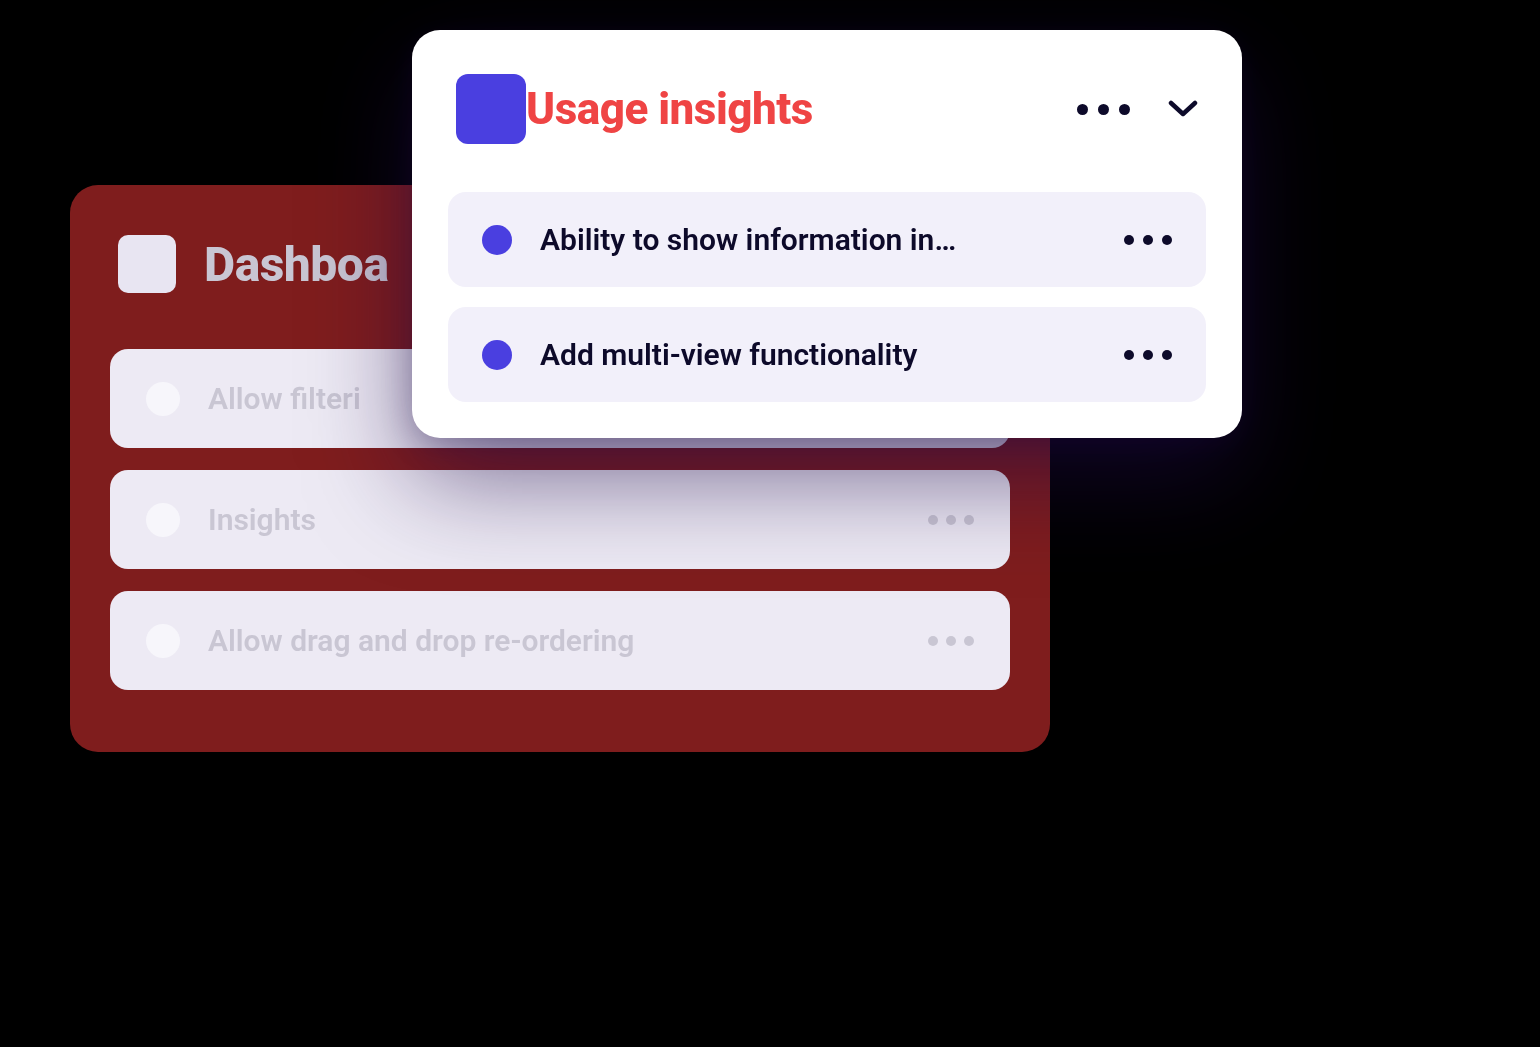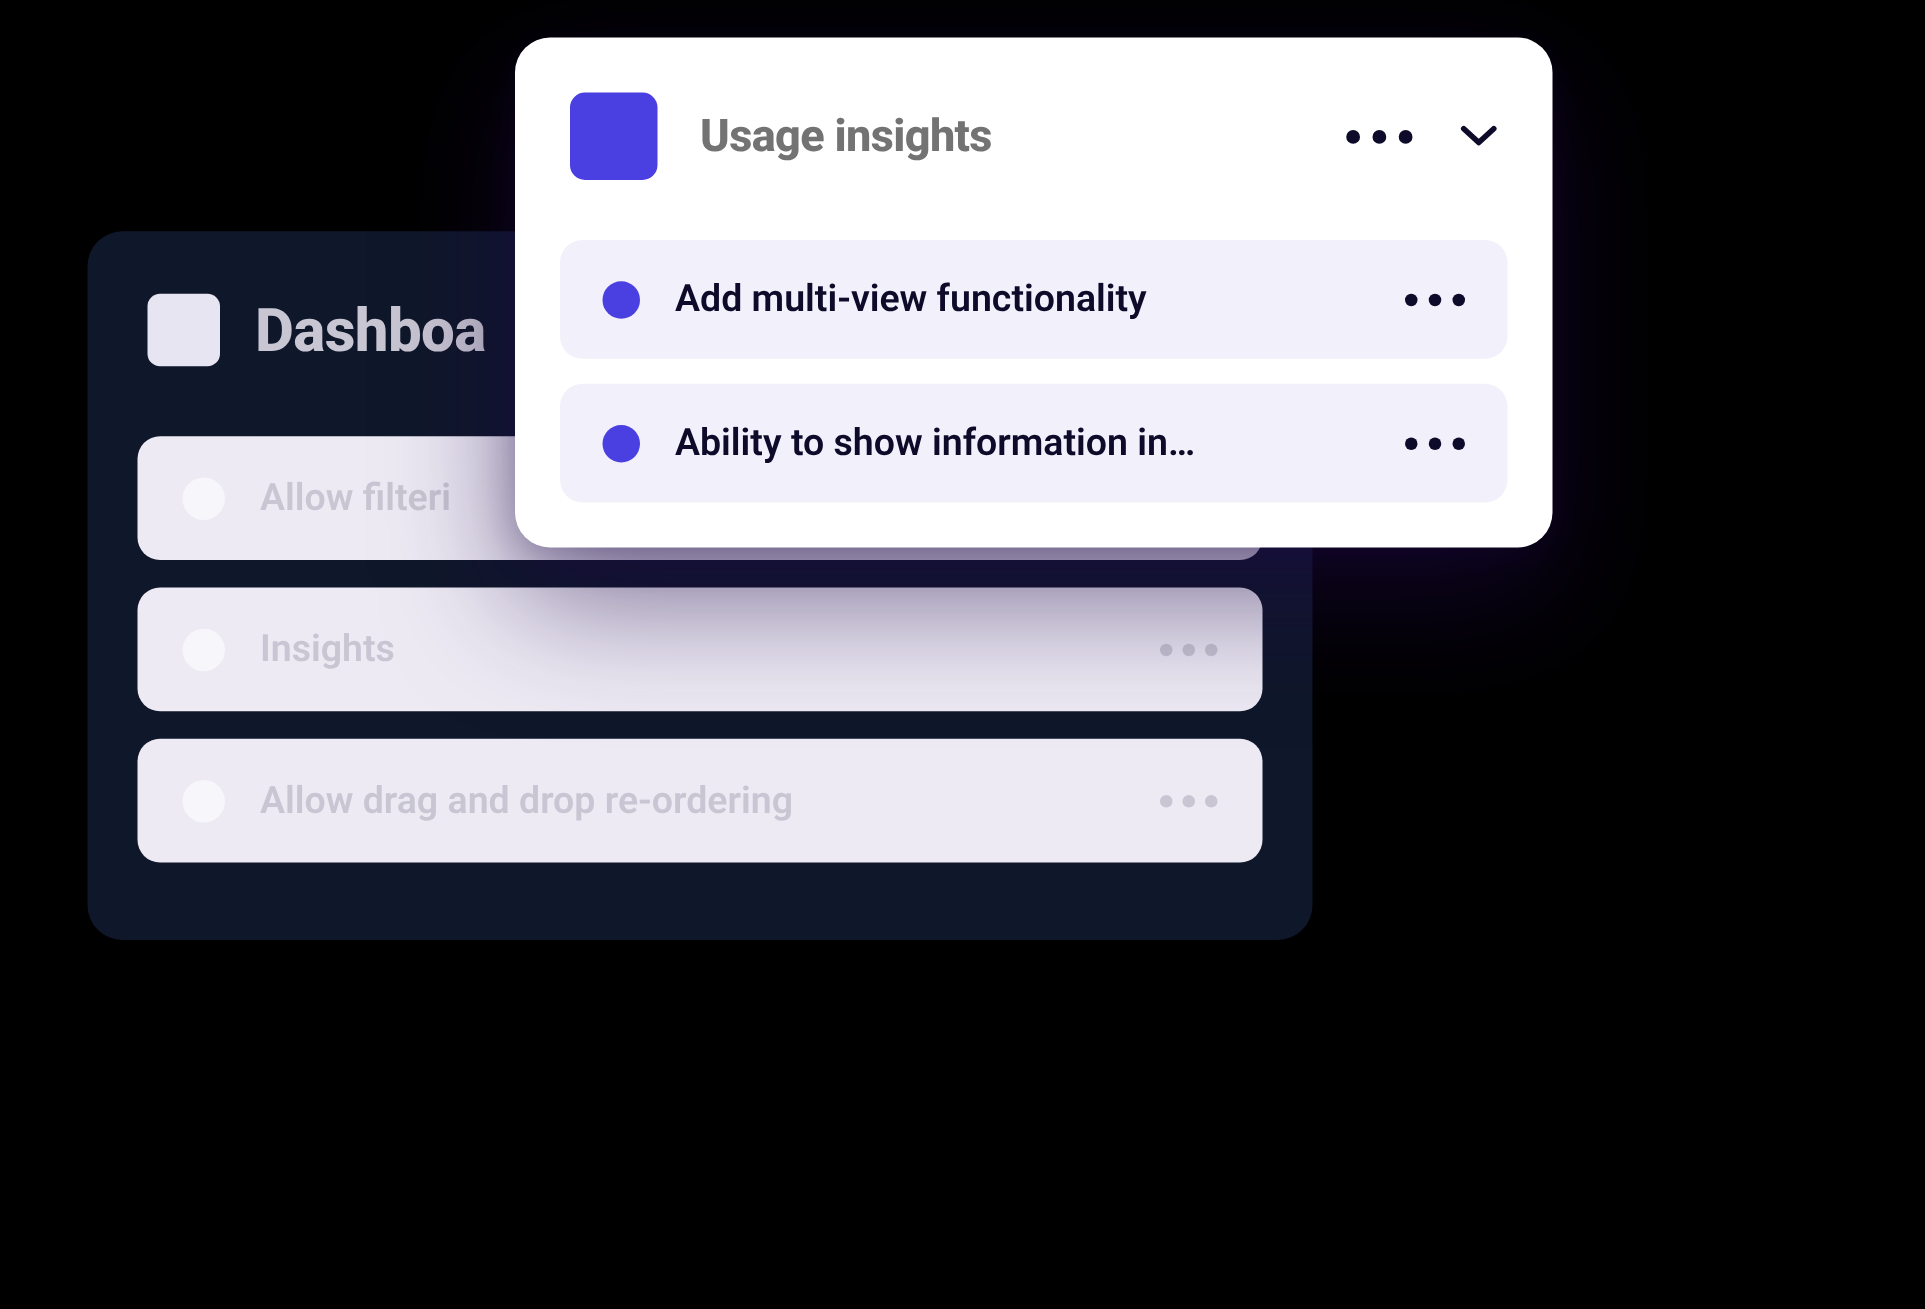--- a/index.html
+++ b/index.html
@@ -11,21 +11,21 @@
     position: relative;
     overflow: hidden;
   }
 
   
   .back-card {
     position: absolute;
     left: 70px;
     top: 185px;
     width: 980px;
-    background: #0f172a;
+    background: #7f1d1d;
     border-radius: 28px;
     padding: 50px 40px 40px 40px;
     box-shadow: 0 20px 60px rgba(0,0,0,0.05);
   }
   .back-header {
     display: flex;
     align-items: center;
     gap: 28px;
     margin-bottom: 56px;
     padding-left: 8px;
@@ -97,24 +97,23 @@
     padding: 0 8px;
   }
   .front-color-swatch {
     width: 70px;
     height: 70px;
     border-radius: 12px;
     background: #4a3fe0;
     flex-shrink: 0;
   }
   .front-title {
-    font-size: 36px;
+    font-size: 44px;
     font-weight: 800;
-    color: #737373;
-    margin-left: 34px;
+    color: #ef4444;
     flex: 1;
     letter-spacing: -0.5px;
   }
   .header-actions {
     display: flex;
     align-items: center;
     gap: 38px;
   }
   .front-dots {
     display: flex;
@@ -220,30 +219,30 @@
       <div class="chevron">
         <svg width="30" height="18" viewBox="0 0 30 18">
           <path d="M3 3 L15 14 L27 3" stroke="#0d0a2a" stroke-width="4.5" fill="none" stroke-linecap="round" stroke-linejoin="round"></path>
         </svg>
       </div>
     </div>
   </div>
 
   <div class="front-item">
     <div class="front-bullet"></div>
+    <div class="front-item-label">Ability to show information in…</div>
+    <div class="item-dots">
+        <span></span>
+        <span></span>
+        <span></span>
+      </div>
+  </div>
+
+  <div class="front-item">
+    <div class="front-bullet"></div>
     <div class="front-item-label">Add multi-view functionality</div>
     <div class="item-dots">
         <span></span>
         <span></span>
         <span></span>
       </div>
   </div>
-
-  <div class="front-item">
-    <div class="front-bullet"></div>
-    <div class="front-item-label">Ability to show information in…</div>
-    <div class="item-dots">
-        <span></span>
-        <span></span>
-        <span></span>
-      </div>
-  </div>
 </div>
 
 </body></html>

